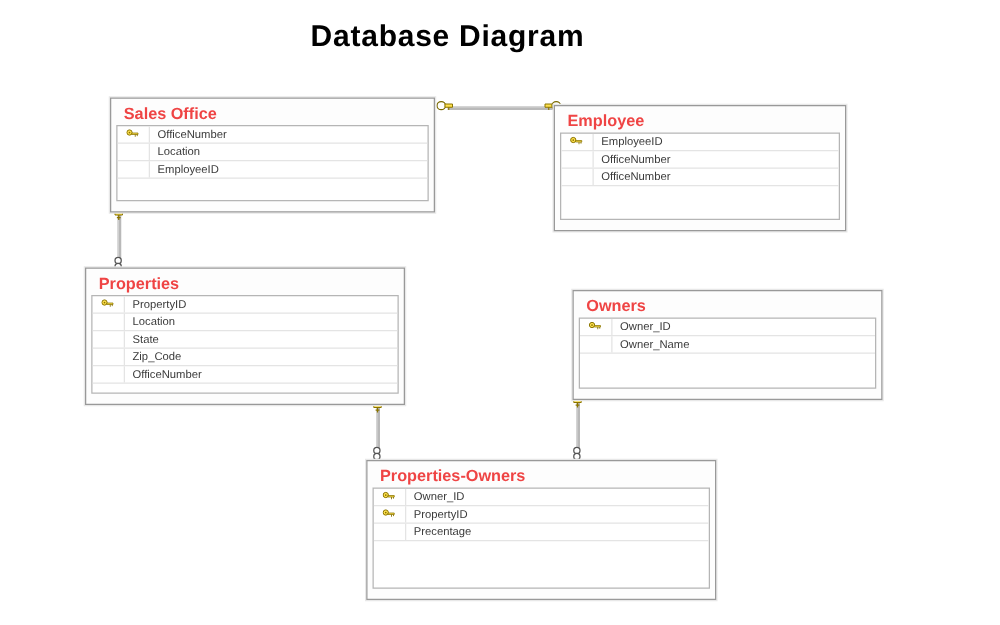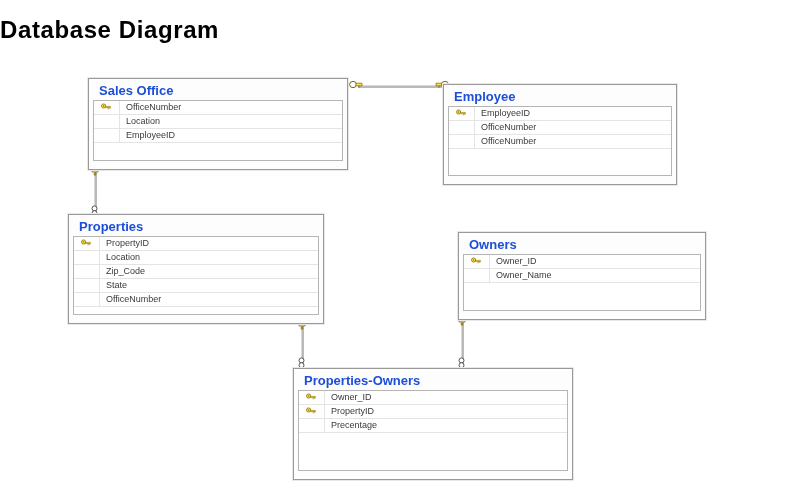--- a/index.html
+++ b/index.html
@@ -6,35 +6,35 @@
   body{
     width:800px;height:500px;position:relative;overflow:hidden;
     background:#ffffff;
     font-family:"Liberation Sans", sans-serif;
     -webkit-font-smoothing:antialiased;
   }
   #canvas{position:absolute;inset:0;}
 
   
   .diagram-title{
-    position:absolute;left:0;top:16px;width:716px;text-align:left;
+    position:absolute;left:0;top:16px;width:716px;text-align:center;
     font-size:24px;font-weight:bold;color:#000;letter-spacing:.6px;
   }
 
   
   .entity{
     position:absolute;
     background:#fdfdfd;
     border:1px solid #999;
     box-shadow:0 0 0 1px #e8e8e8;
     box-sizing:border-box;
     padding:3px 4px 4px 4px;
   }
   .entity-title{
-    font-size:13px;font-weight:bold;color:#1d4ed8;
+    font-size:13px;font-weight:bold;color:#ef4444;
     padding:1px 0 2px 6px;
     line-height:15px;
     white-space:nowrap;
   }
   .entity-grid{
     border:1px solid #b5b5b5;
     background:#ffffff;
     box-sizing:border-box;
     height:calc(100% - 22px);
     overflow:hidden;
@@ -190,25 +190,25 @@
               </svg>
             </div>
             <div class="field-name">PropertyID</div>
           </div>
           <div class="field-row">
             <div class="key-cell"></div>
             <div class="field-name">Location</div>
           </div>
           <div class="field-row">
             <div class="key-cell"></div>
+            <div class="field-name">State</div>
+          </div>
+          <div class="field-row">
+            <div class="key-cell"></div>
             <div class="field-name">Zip_Code</div>
-          </div>
-          <div class="field-row">
-            <div class="key-cell"></div>
-            <div class="field-name">State</div>
           </div>
           <div class="field-row">
             <div class="key-cell"></div>
             <div class="field-name">OfficeNumber</div>
           </div>
         </div>
       </div>
       <div class="entity" style="left: 458px; top: 232px; width: 248px; height: 88px;">
         <div class="entity-title">Owners</div>
         <div class="entity-grid">

